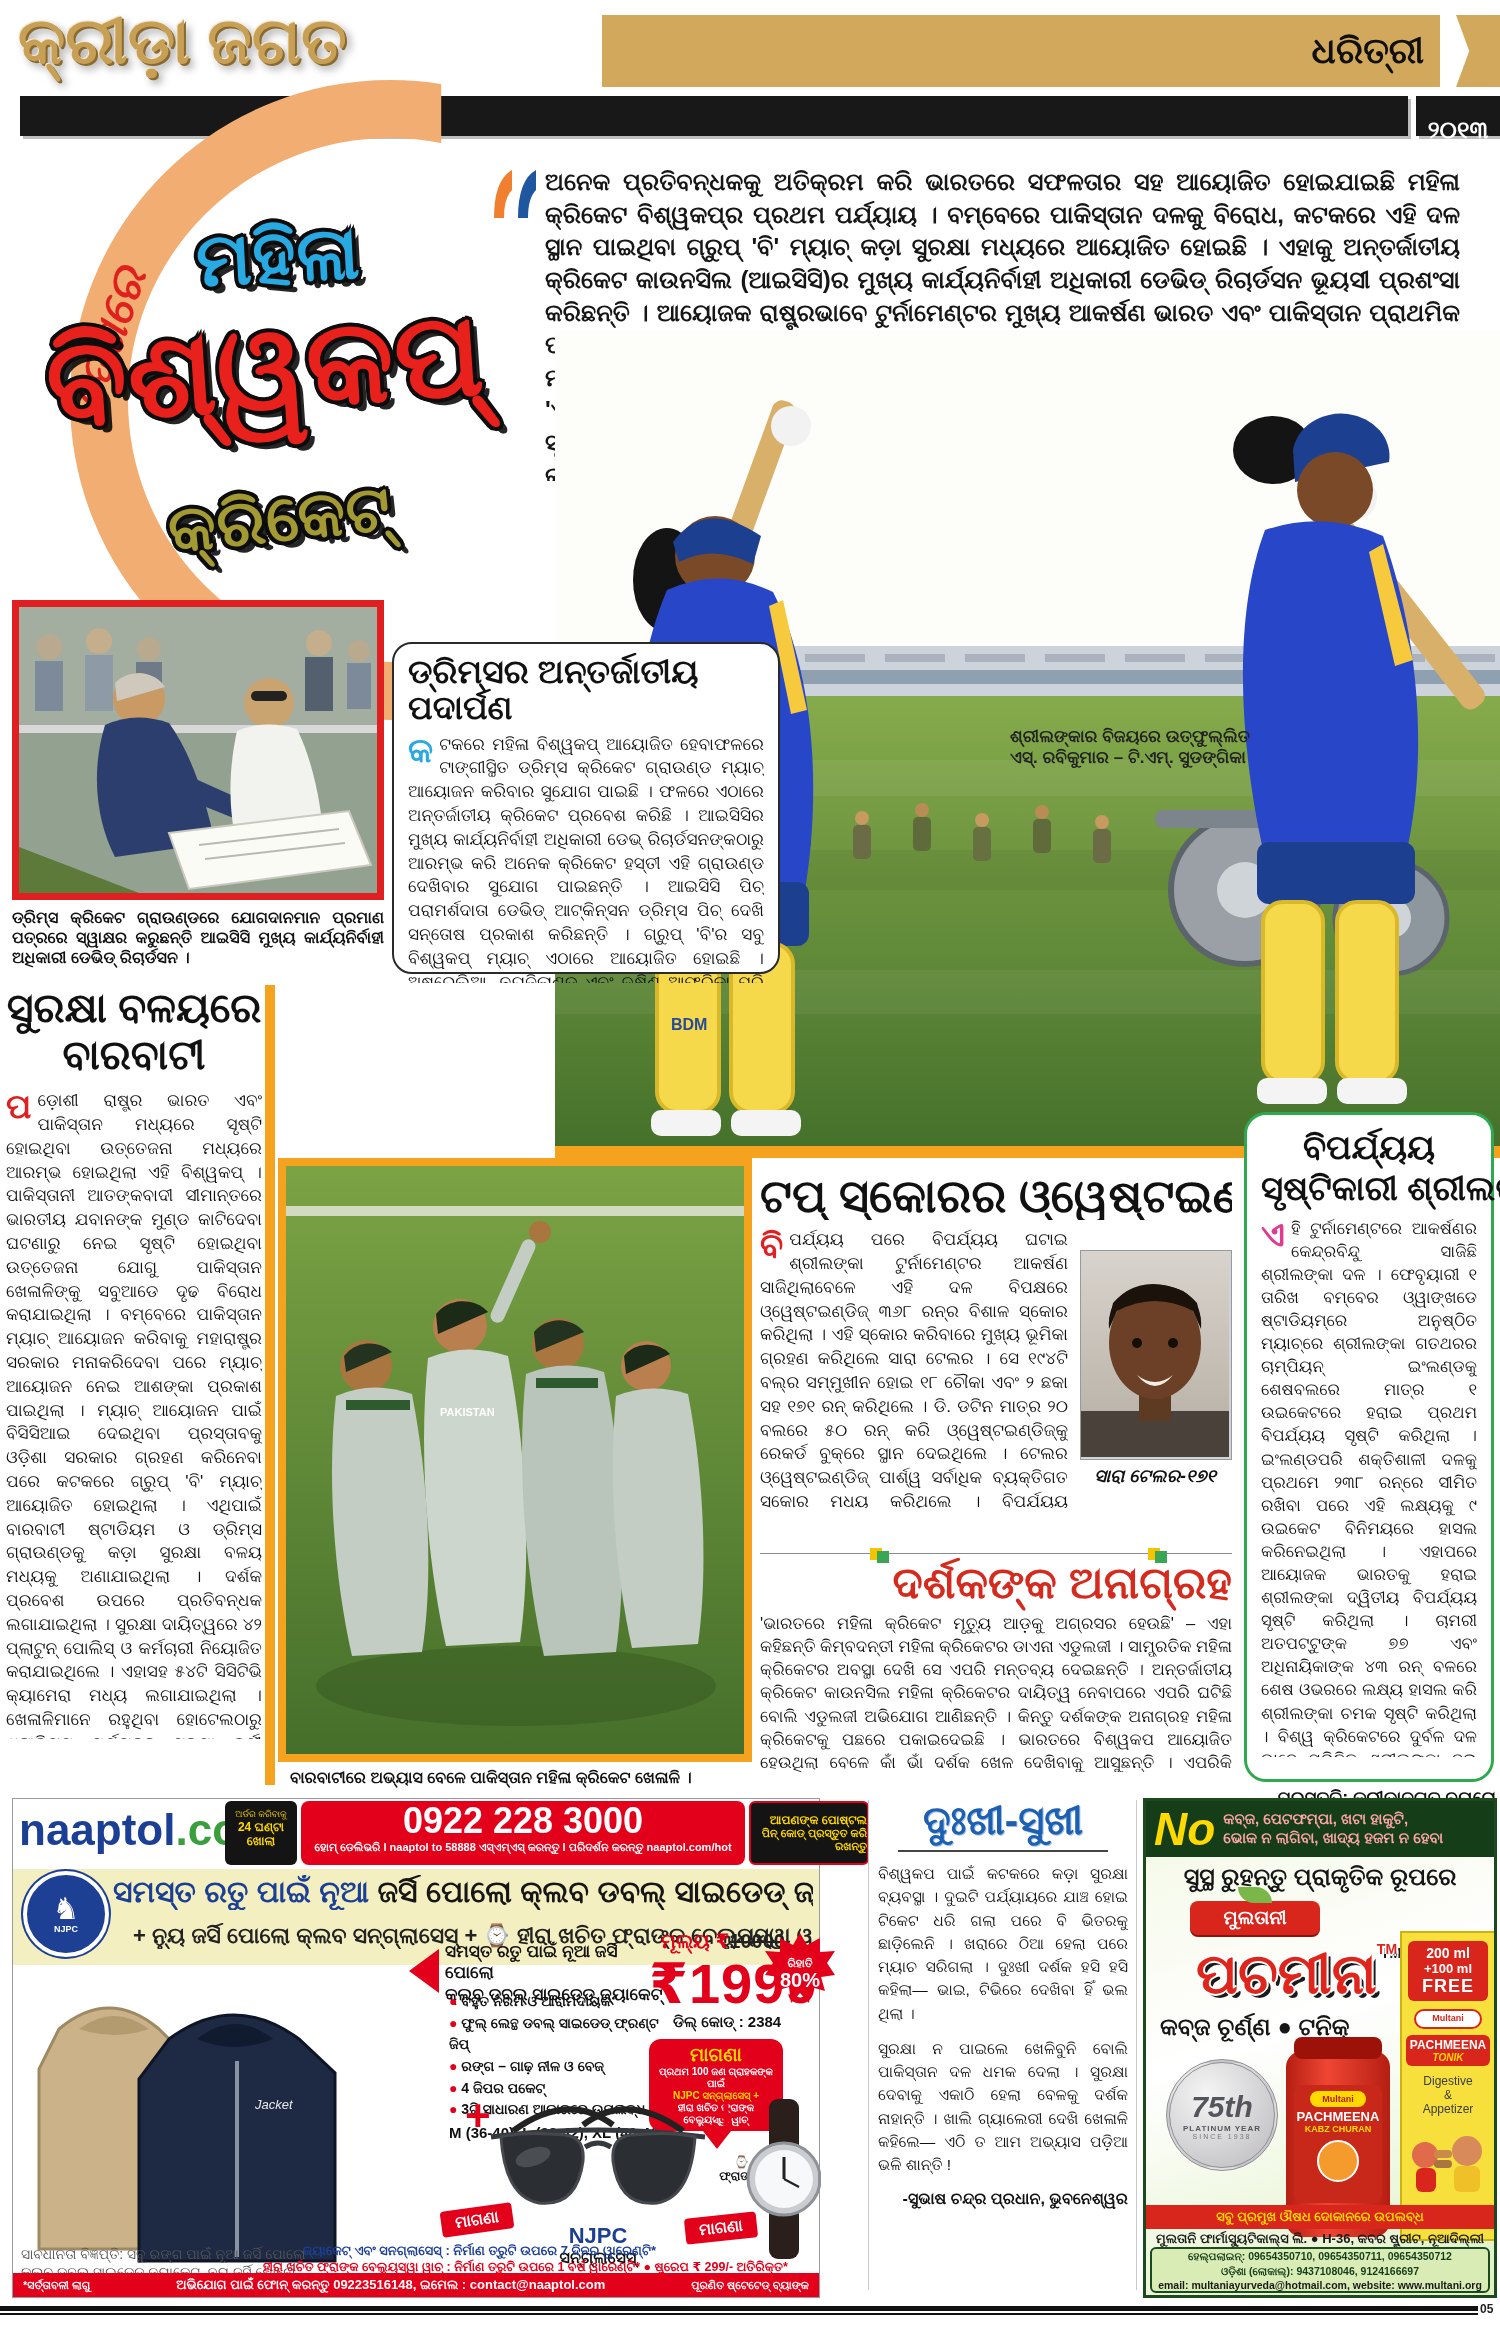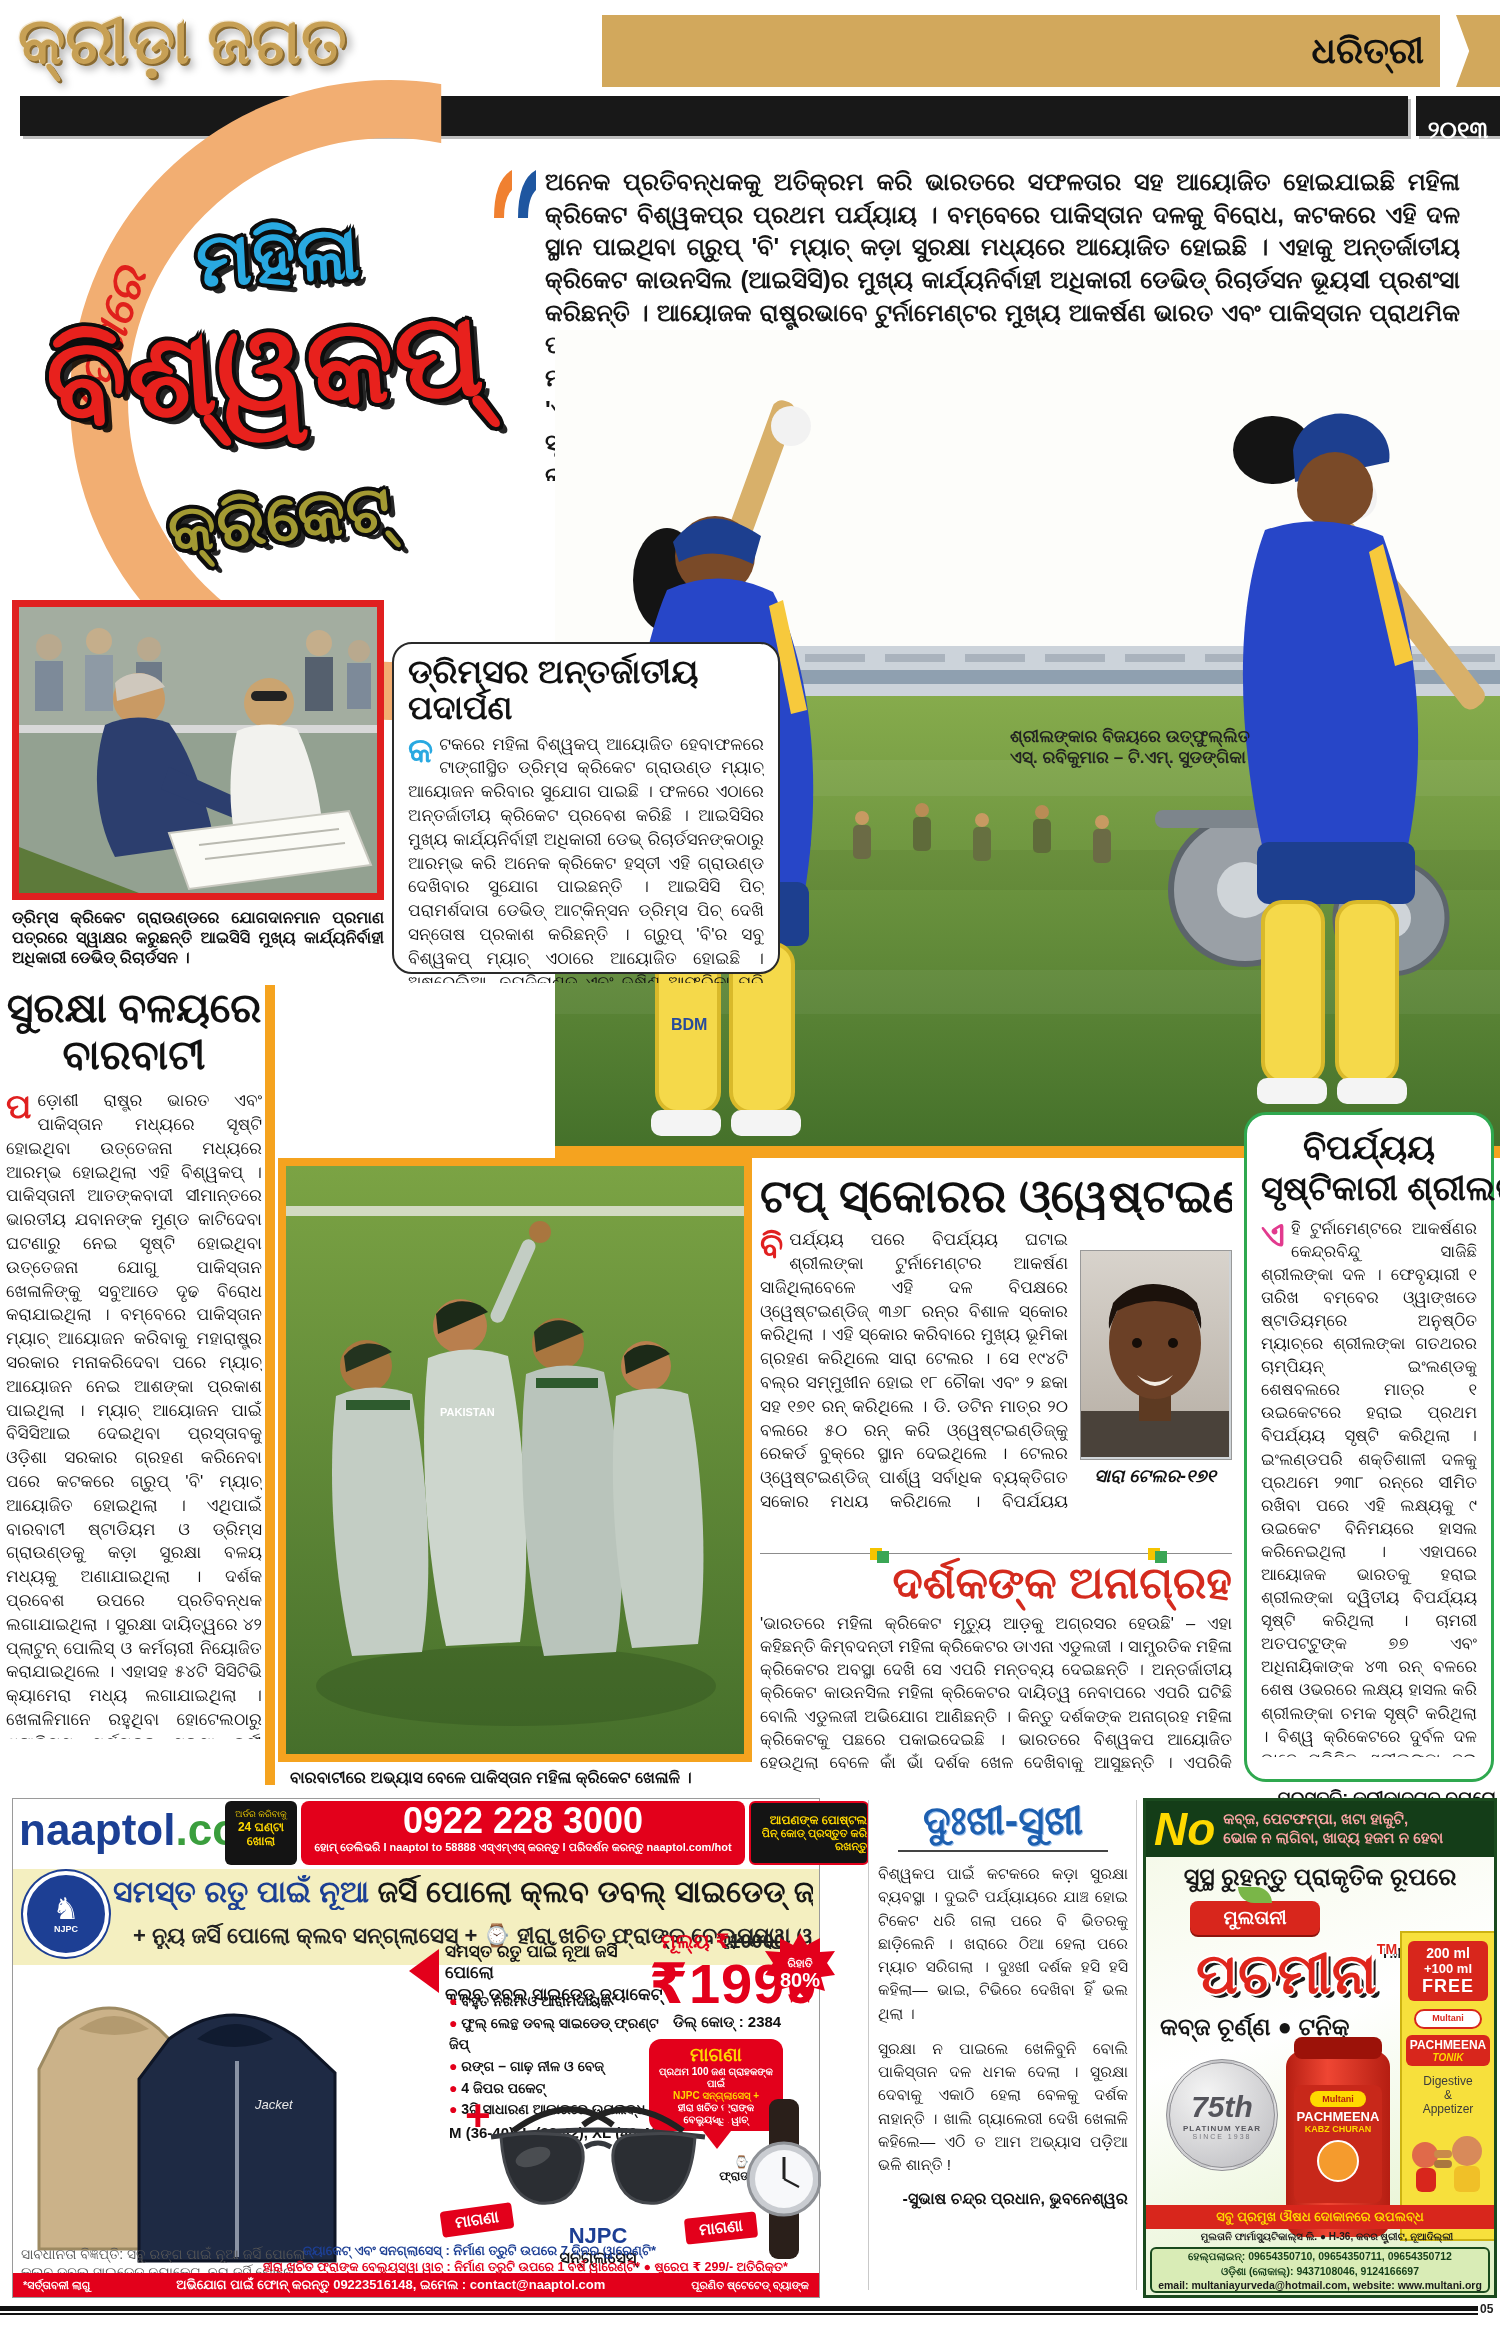--- a/index.html
+++ b/index.html
@@ -519,21 +519,21 @@
         <div style="position:absolute;left:4px;top:18px;width:26px;height:26px;border-radius:50%;background:#e06a4a;"></div>
         <div style="position:absolute;left:8px;top:44px;width:20px;height:24px;background:#d8261c;border-radius:6px;"></div>
         <div style="position:absolute;left:44px;top:12px;width:30px;height:30px;border-radius:50%;background:#d88a5a;"></div>
         <div style="position:absolute;left:46px;top:42px;width:26px;height:26px;background:#f0c028;border-radius:6px;"></div>
         <div style="position:absolute;left:26px;top:36px;width:18px;height:8px;background:#a9763f;border-radius:4px;"></div>
         <div style="position:absolute;left:26px;top:26px;width:18px;height:8px;background:#c98a4a;border-radius:4px;"></div>
       </div>
     </div>
 
     <div style="position:absolute;left:0;top:404px;width:100%;height:24px;background:#d8261c;color:#ffd900;font-size:13px;font-weight:bold;text-align:center;line-height:24px;">ସବୁ ପ୍ରମୁଖ ଔଷଧ ଦୋକାନରେ ଉପଲବ୍ଧ</div>
-    <div style="position:absolute;left:0;top:430px;width:100%;font-size:10px;font-weight:bold;color:#1a1a1a;text-align:center;padding-left:7px;">ମୁଲତାନି ଫାର୍ମାସ୍ୟୁଟିକାଲ୍ସ ଲି. ● H-36, କବର ଷ୍ଟ୍ରୀଟ, ନୂଆଦିଲ୍ଲୀ</div>
+    <div style="position:absolute;left:0;top:430px;width:100%;font-size:13px;font-weight:bold;color:#1a1a1a;text-align:center;">ମୁଲତାନି ଫାର୍ମାସ୍ୟୁଟିକାଲ୍ସ ଲି. ● H-36, କବର ଷ୍ଟ୍ରୀଟ, ନୂଆଦିଲ୍ଲୀ</div>
     <div style="position:absolute;left:4px;top:446px;width:340px;height:46px;background:#d9ecb6;border:2px solid #1a4a1e;border-radius:6px;text-align:center;font-size:10.5px;font-weight:bold;color:#143d18;line-height:1.4;box-sizing:border-box;">
       <div>ହେଲ୍ପଲାଇନ୍: 09654350710, 09654350711, 09654350712</div>
       <div>ଓଡ଼ିଶା (ଲୋକାଲ୍): 9437108046, 9124166697</div>
       <div style="color:#1a1a1a;">email: multaniayurveda@hotmail.com, website: www.multani.org</div>
     </div>
   </div>
 
   <div class="abs" style="left:0;top:2306px;width:1478px;height:5px;background:#111;"></div>
   <div class="abs" style="left:0;top:2313px;width:1478px;height:2px;background:#111;"></div>
   <div class="abs" style="left:1480px;top:2302px;font-size:12px;font-weight:bold;color:#222;">05</div>

